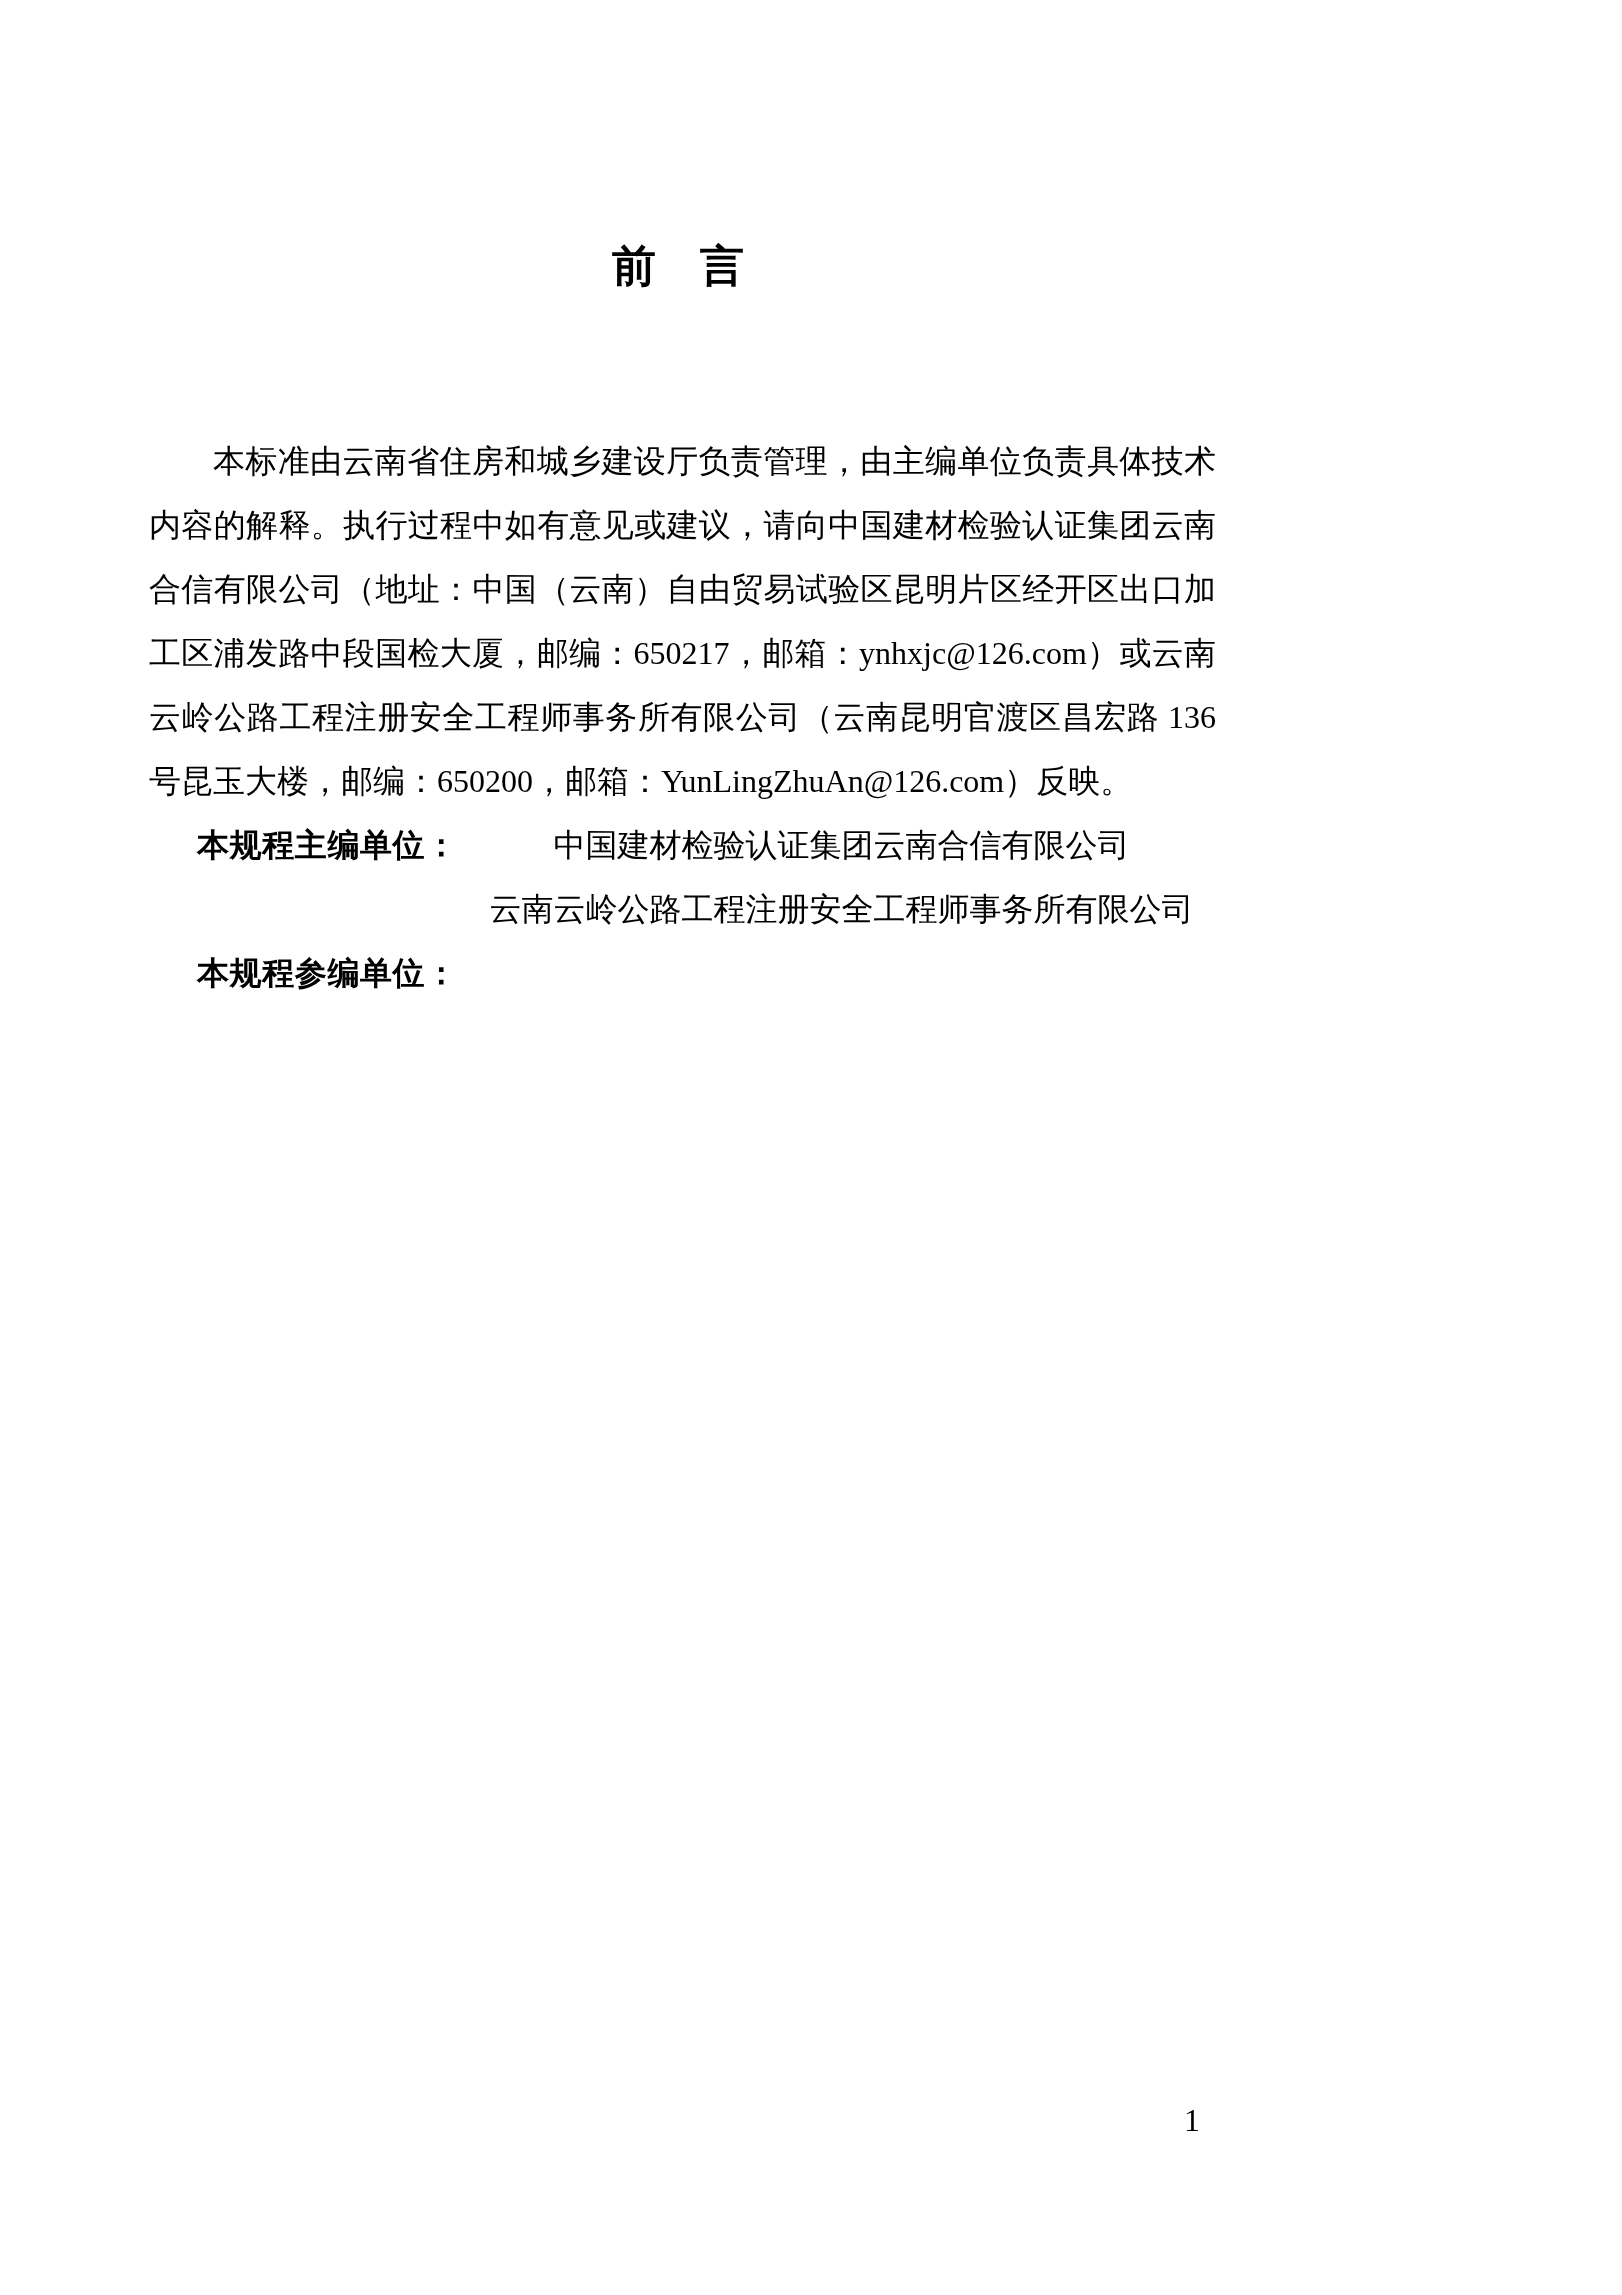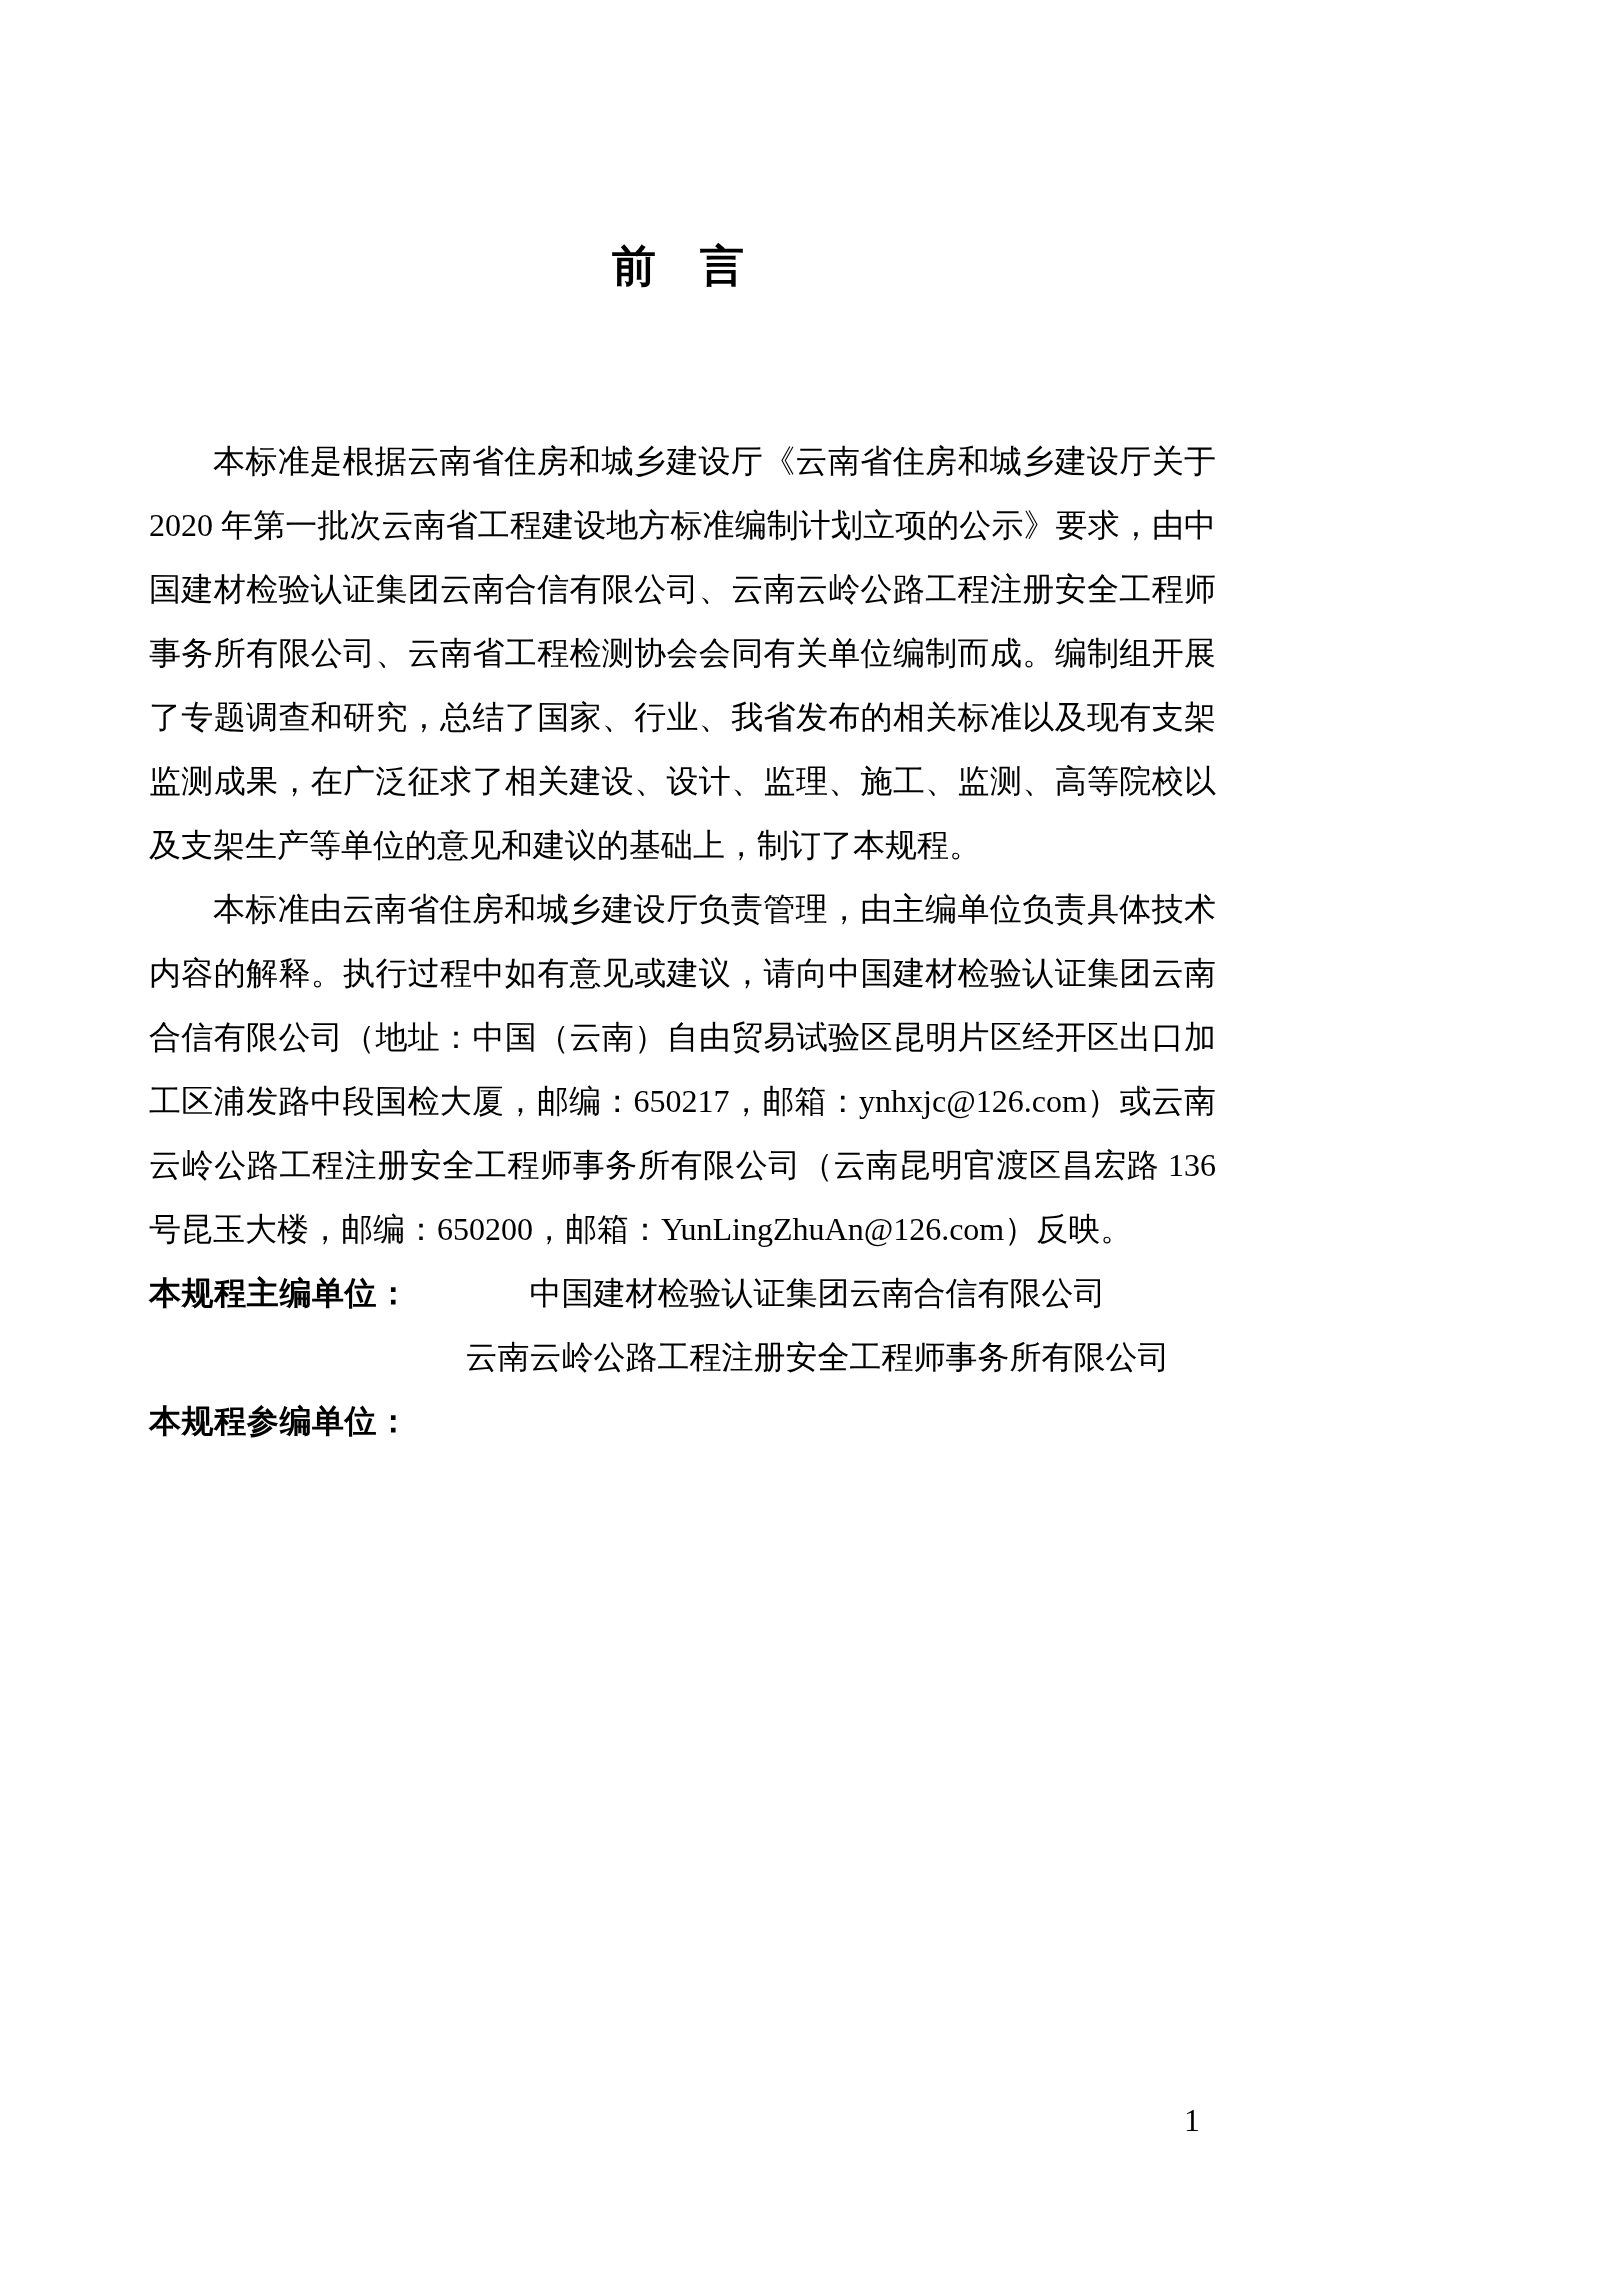--- a/index.html
+++ b/index.html
@@ -34,20 +34,21 @@
     line-height: 64px;
     text-align: justify;
     text-indent: 64px;
     word-break: break-word;
   }
   .units-row {
     display: flex;
     align-items: flex-start;
     font-size: 32px;
     line-height: 64px;
+    margin-left: 48px;
   }
   .units-label {
     flex: 0 0 auto;
     width: 270px;
     font-weight: 700;
     font-family: "Liberation Sans", "DejaVu Sans", sans-serif;
     white-space: nowrap;
     letter-spacing: 0.6px;
   }
   .units-list {
@@ -67,21 +68,20 @@
 </style>
 </head>
 <body>
 
 <div class="page">
 
   <h1 class="title">前　言</h1>
 
   <div class="content">
 
-    <p class="para">本标准是根据云南省住房和城乡建设厅《云南省住房和城乡建设厅关于 2020 年第一批次云南省工程建设地方标准编制计划立项的公示》要求，由中国建材检验认证集团云南合信有限公司、云南云岭公路工程注册安全工程师事务所有限公司、云南省工程检测协会会同有关单位编制而成。编制组开展了专题调查和研究，总结了国家、行业、我省发布的相关标准以及现有支架监测成果，在广泛征求了相关建设、设计、监理、施工、监测、高等院校以及支架生产等单位的意见和建议的基础上，制订了本规程。</p>
     <p class="para">本标准由云南省住房和城乡建设厅负责管理，由主编单位负责具体技术内容的解释。执行过程中如有意见或建议，请向中国建材检验认证集团云南合信有限公司（地址：中国（云南）自由贸易试验区昆明片区经开区出口加工区浦发路中段国检大厦，邮编：650217，邮箱：ynhxjc@126.com）或云南云岭公路工程注册安全工程师事务所有限公司（云南昆明官渡区昌宏路 136 号昆玉大楼，邮编：650200，邮箱：YunLingZhuAn@126.com）反映。</p>
 
     <div class="units-row">
       <span class="units-label">本规程主编单位：</span>
       <div class="units-list">
         <div class="org">中国建材检验认证集团云南合信有限公司</div>
         <div class="org">云南云岭公路工程注册安全工程师事务所有限公司</div>
       </div>
     </div>
 

